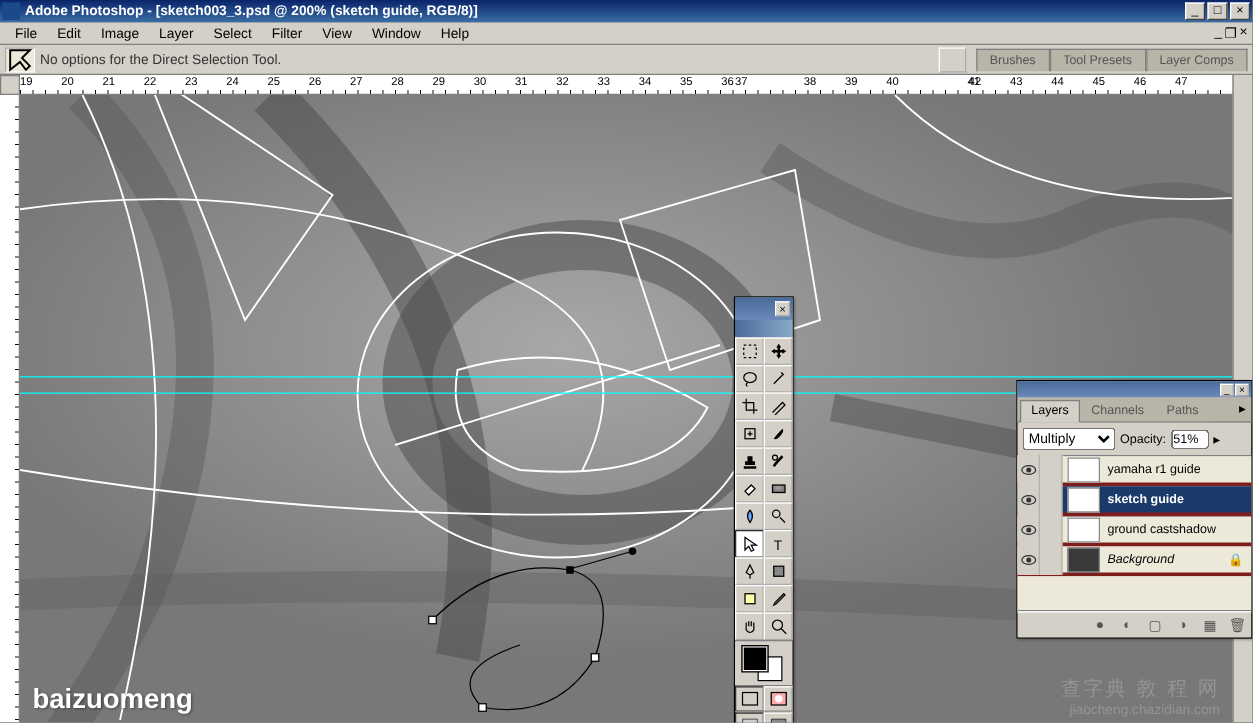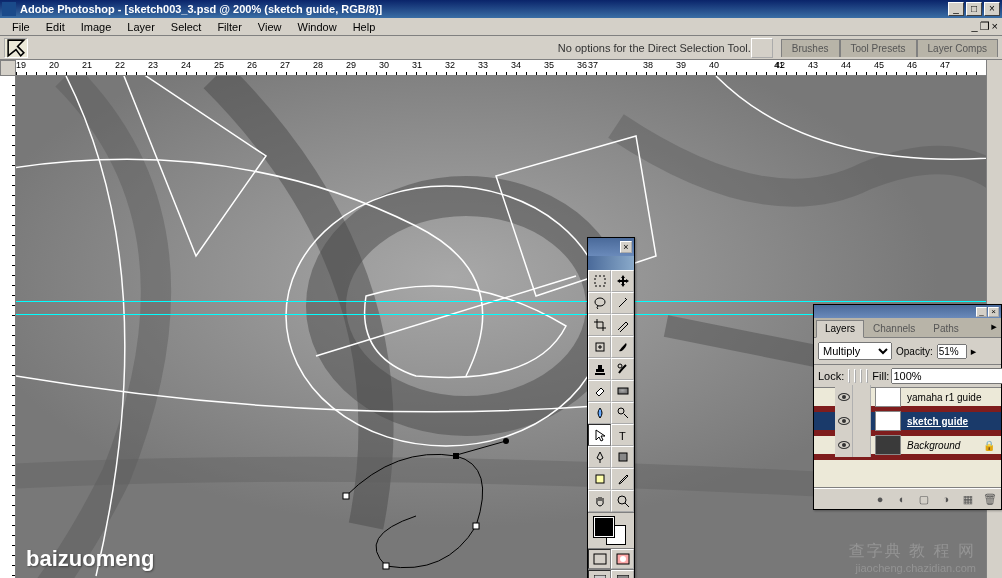--- a/index.html
+++ b/index.html
@@ -10,21 +10,21 @@
 .titlebar .title { flex: 1; font-weight: bold; font-size: 11px; }
 .titlebar .win-btns { display: flex; gap: 2px; }
 .titlebar .win-btn { width: 16px; height: 14px; background: #d4d0c8; border: 1px solid #fff; border-right-color: #404040; border-bottom-color: #404040; text-align: center; line-height: 12px; color: #000; cursor: pointer; font-size: 10px; }
 
 .menubar { height: 18px; background: #d4d0c8; display: flex; align-items: center; padding: 0 4px; border-bottom: 1px solid #808080; }
 .menubar .menu-item { padding: 2px 8px; cursor: pointer; }
 .menubar .win-btns { margin-left: auto; display: flex; gap: 2px; }
 
 .optionsbar { height: 24px; background: #d4d0c8; display: flex; align-items: center; padding: 0 4px; border-bottom: 1px solid #808080; }
 .optionsbar .tool-ind { width: 24px; height: 20px; background: #ece9d8; border: 1px inset #fff; margin-right: 4px; display: flex; align-items: center; justify-content: center; }
-.optionsbar .msg { flex: 1; text-align: right; color: #333; }
+.optionsbar .msg { flex: 1; text-align: left; color: #333; }
 .optionsbar .well-btn { width: 22px; height: 20px; background: #d4d0c8; border: 1px outset #fff; margin-right: 8px; cursor: pointer; }
 .optionsbar .palette-tabs { display: flex; gap: 0; }
 .optionsbar .ptab { padding: 3px 10px; background: #b8b4a8; border: 1px solid #808080; border-bottom: none; color: #555; cursor: pointer; font-size: 10px; }
 
 .ruler-h { position: absolute; top: 60px; left: 16px; right: 16px; height: 16px; background: #fff; border-bottom: 1px solid #808080; background-image: repeating-linear-gradient(90deg, #000 0, #000 1px, transparent 1px, transparent 10px); background-size: 10px 4px; background-position: 0 12px; background-repeat: repeat-x; overflow: hidden; }
 .ruler-h .tick { position: absolute; top: 0; font-size: 9px; }
 .ruler-v { position: absolute; top: 76px; left: 0; bottom: 0; width: 16px; background: #fff; border-right: 1px solid #808080; background-image: repeating-linear-gradient(0deg, #000 0, #000 1px, transparent 1px, transparent 10px); background-size: 4px 10px; background-position: 12px 0; background-repeat: repeat-y; }
 .ruler-corner { position: absolute; top: 60px; left: 0; width: 16px; height: 16px; background: #d4d0c8; border: 1px solid #808080; }
 
 .canvas { position: absolute; top: 76px; left: 16px; right: 16px; bottom: 0; background: linear-gradient(135deg, #9a9a9a, #858585); overflow: hidden; }
@@ -59,29 +59,29 @@
 .layers-panel .tab.active { background: #d4d0c8; color: #000; border: 1px solid #808080; border-bottom-color: #d4d0c8; margin-bottom: -1px; }
 .layers-panel .tabs .menu { margin-left: auto; width: 14px; text-align: center; cursor: pointer; }
 .layers-panel .opts { padding: 4px; display: flex; align-items: center; gap: 4px; border-bottom: 1px solid #808080; }
 .layers-panel .opts select { font-size: 11px; width: 74px; height: 18px; }
 .layers-panel .opts .lbl { font-size: 10px; }
 .layers-panel .opts input { width: 30px; font-size: 10px; height: 15px; }
 .layers-panel .lock-row { padding: 3px 4px; display: flex; align-items: center; gap: 4px; border-bottom: 1px solid #808080; font-size: 10px; }
 .layers-panel .lock-row .lock-ic { width: 14px; height: 14px; border: 1px outset #fff; display: inline-block; cursor: pointer; }
 .layers-panel .lock-row .fill-grp { margin-left: auto; display: flex; align-items: center; gap: 2px; }
 .layers-panel .layer-list { background: #ece9d8; max-height: 120px; }
-.layers-panel .layer { display: flex; align-items: center; height: 24px; border-bottom: 6px solid #7f1d1d; cursor: pointer; padding-left: 21px; }
+.layers-panel .layer { display: flex; align-items: center; height: 24px; border-bottom: 3px solid #7f1d1d; cursor: pointer; }
 .layers-panel .layer.selected { background: #1a3a6a; color: #fff; }
 .layers-panel .layer .vis { width: 18px; height: 24px; border-right: 1px solid #b0b0b0; display: flex; align-items: center; justify-content: center; background: #d4d0c8; }
 .layers-panel .layer .link { width: 18px; height: 24px; border-right: 1px solid #b0b0b0; background: #d4d0c8; }
 .layers-panel .layer .thumb { width: 26px; height: 20px; margin: 0 4px; background: #fff; border: 1px solid #888; }
 .layers-panel .layer .thumb.dark { background: #3a3a3a; }
 .layers-panel .layer .name { font-size: 10px; flex: 1; padding-left: 2px; }
 .layers-panel .layer .name.bold { font-weight: bold; }
-.layers-panel .layer.selected .name.bold { color: #fff; text-decoration: underline; }
+.layers-panel .layer.selected .name.bold { color: #fff; }
 .layers-panel .layer .lockic { width: 14px; margin-right: 4px; font-size: 10px; }
 .layers-panel .layer .italic { font-style: italic; }
 .layers-panel .empty { height: 28px; background: #ece9d8; border-bottom: 1px solid #808080; }
 .layers-panel .footer { display: flex; justify-content: flex-end; padding: 3px; gap: 6px; border-top: 1px solid #fff; }
 .layers-panel .footer .fbtn { width: 16px; height: 14px; cursor: pointer; display: flex; align-items: center; justify-content: center; font-size: 11px; color: #555; }
 
 .eye { width: 12px; height: 8px; border: 1px solid #333; border-radius: 50%; position: relative; }
 .eye::after { content: ''; position: absolute; top: 1px; left: 3px; width: 4px; height: 4px; background: #333; border-radius: 50%; }
 </style>
 </head>
@@ -372,48 +372,44 @@
     <div class="tab">Channels</div>
     <div class="tab">Paths</div>
     <div class="menu">▸</div>
   </div>
   <div class="opts">
     <select><option>Multiply</option></select>
     <span class="lbl">Opacity:</span>
     <input value="51%" style="">
     <span>▸</span>
   </div>
-  <div class="lock-row">
-    <span>Lock:</span>
-    <span class="lock-ic"></span>
-    <span class="lock-ic"></span>
-    <span class="lock-ic"></span>
-    <span class="lock-ic"></span>
-    <div class="fill-grp">
-      <span>Fill:</span>
-      <input value="100%" style="">
-
-    </div>
-  </div>
   <div class="layer-list" id="layer-list">
       <div class="layer">
         <div class="vis">
           <div class="eye"></div>
         </div>
         <div class="link"></div>
         <div class="thumb "></div>
         <div class="name  ">yamaha r1 guide</div>
       </div>
       <div class="layer selected">
         <div class="vis">
           <div class="eye"></div>
         </div>
         <div class="link"></div>
         <div class="thumb "></div>
         <div class="name bold ">sketch guide</div>
+      </div>
+      <div class="layer">
+        <div class="vis">
+          <div class="eye"></div>
+        </div>
+        <div class="link"></div>
+        <div class="thumb "></div>
+        <div class="name  ">ground castshadow</div>
       </div>
       <div class="layer">
         <div class="vis">
           <div class="eye"></div>
         </div>
         <div class="link"></div>
         <div class="thumb dark"></div>
         <div class="name  italic">Background</div>
         <div class="lockic">🔒</div>
       </div>

